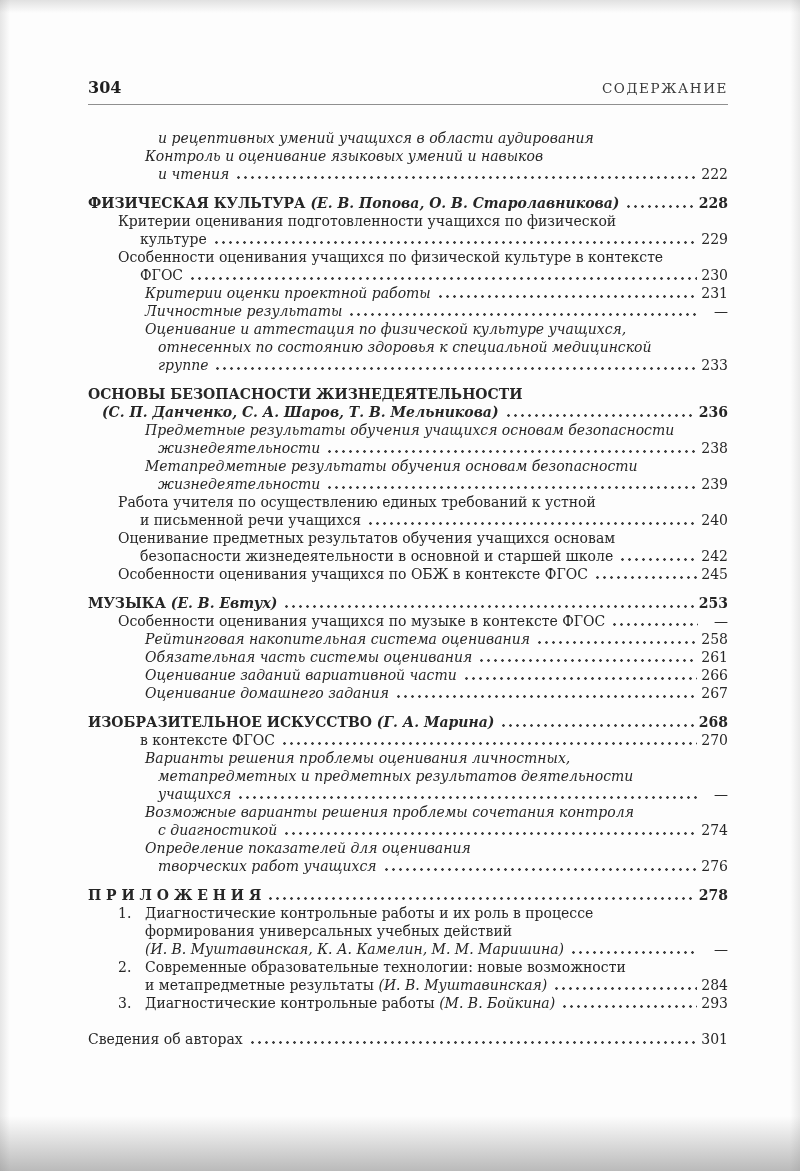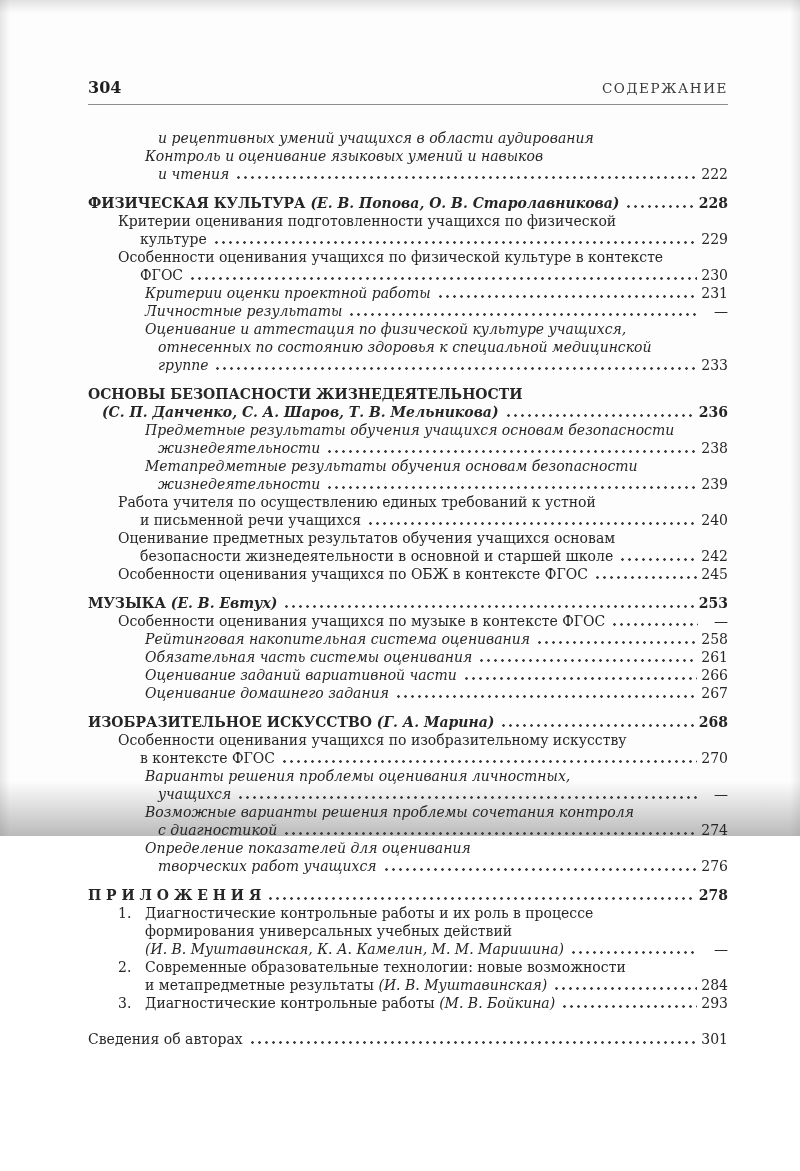--- a/index.html
+++ b/index.html
@@ -4,21 +4,21 @@
 <style>
   * { box-sizing: border-box; }
   html, body { margin: 0; padding: 0; }
   body {
     width: 800px; height: 1171px;
     background: #ffffff;
     font-family: "DejaVu Serif", "Liberation Serif", serif;
     color: #262626;
     overflow: hidden;
   }
-  .page { position: relative; width: 800px; height: 836px; background: #fdfdfd; text-decoration: underline; }
+  .page { position: relative; width: 800px; height: 1171px; background: #fdfdfd; text-decoration: underline; }
 
   .edge { position: absolute; pointer-events: none; }
   .edge-top    { top: 0; left: 0; right: 0; height: 13px;
                  background: linear-gradient(to bottom, rgba(125,125,125,.22), rgba(125,125,125,0)); }
   .edge-left   { top: 0; left: 0; bottom: 0; width: 10px;
                  background: linear-gradient(to right, rgba(125,125,125,.18), rgba(125,125,125,0)); }
   .edge-right  { top: 0; right: 0; bottom: 0; width: 10px;
                  background: linear-gradient(to left, rgba(125,125,125,.15), rgba(125,125,125,0)); }
   .edge-bottom { left: 0; right: 0; bottom: 0; height: 55px;
                  background: linear-gradient(to top, rgba(105,105,105,.45), rgba(105,105,105,0)); }
@@ -223,29 +223,29 @@
           </div>
         </div>
         <div class="entry lvl0 kind-section">
           <div class="toc-line last">
             <span class="line-text"><span class="seg s-b">ИЗОБРАЗИТЕЛЬНОЕ ИСКУССТВО </span><span class="seg s-bi">(Г. А. Марина)</span></span>
             <span class="leader"></span>
             <span class="pagenum b">268</span>
           </div>
         </div>
         <div class="entry lvl1 kind-entry">
-          <div class="toc-line"><span class="line-text"><span class="seg s-n">Особенности оценивания учащихся по изобразительному искусству</span></span></div>
           <div class="toc-line cont last">
             <span class="line-text"><span class="seg s-n">в контексте ФГОС</span></span>
             <span class="leader"></span>
             <span class="pagenum">270</span>
           </div>
         </div>
         <div class="entry lvl2 kind-entry">
           <div class="toc-line"><span class="line-text"><span class="seg s-i">Варианты решения проблемы оценивания личностных,</span></span></div>
+          <div class="toc-line cont"><span class="line-text"><span class="seg s-i">метапредметных и предметных результатов деятельности</span></span></div>
           <div class="toc-line cont last">
             <span class="line-text"><span class="seg s-i">учащихся</span></span>
             <span class="leader"></span>
             <span class="pagenum">—</span>
           </div>
         </div>
         <div class="entry lvl2 kind-entry">
           <div class="toc-line"><span class="line-text"><span class="seg s-i">Возможные варианты решения проблемы сочетания контроля</span></span></div>
           <div class="toc-line cont last">
             <span class="line-text"><span class="seg s-i">с диагностикой</span></span>

